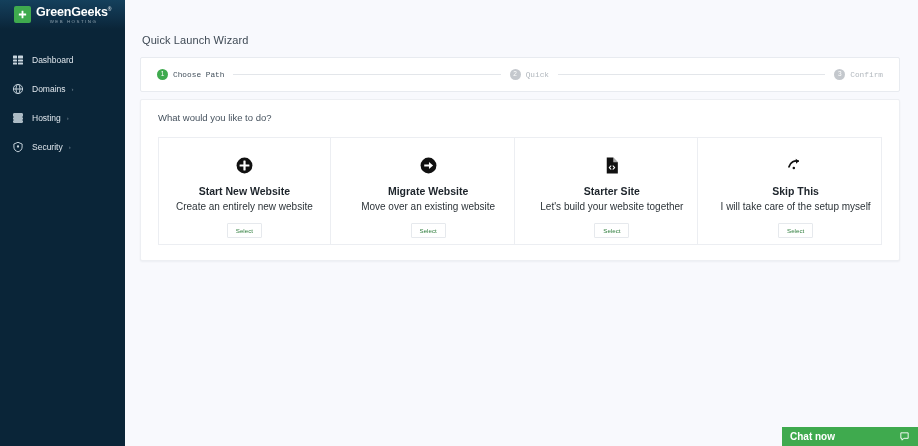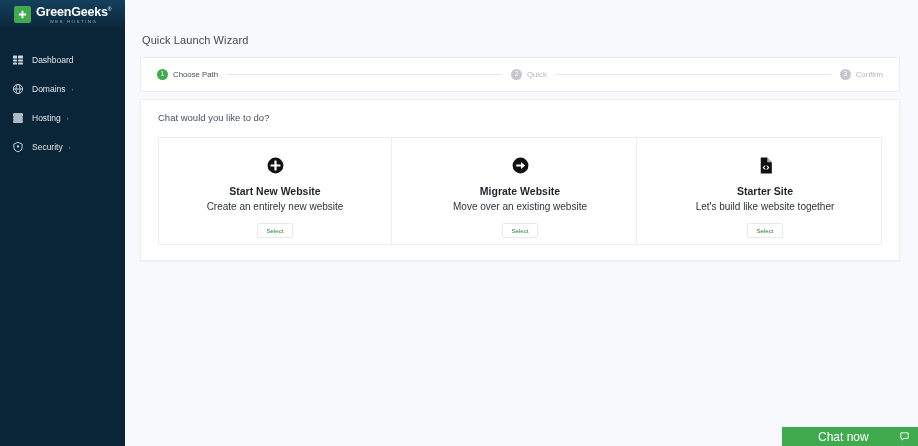--- a/index.html
+++ b/index.html
@@ -138,20 +138,21 @@
     flex: 0 0 auto;
     line-height: 1;
   }
   .step-num.done { background: #3faa4e; }
   .step-num.todo { background: #c4c8cd; }
   .step-label {
     margin-left: 5px;
     font-size: 7.8px;
     color: #43505c;
     white-space: nowrap;
+    font-family: Liberation Mono, monospace;
   }
   .step-label.todo { color: #b2b8be; }
   .step-line {
     flex: 1 1 auto;
     height: 1px;
     background: #e3e6ea;
     margin: 0 9px;
   }
 
   
@@ -236,24 +237,23 @@
     width: 136px;
     height: 19px;
     background: #3faa4e;
     display: flex;
     align-items: center;
     justify-content: space-between;
     padding: 0 8px;
     cursor: pointer;
   }
   #chat-label {
-    font-size: 12px;
+    font-size: 10px;
     color: #ffffff;
-    font-weight: normal;
-    margin-left: 28px;
+    font-weight: bold;
   }
   #chat-icon { color: #ffffff; display: flex; }
   #chat-icon svg { display: block; }
 </style>
 </head>
 <body>
 
 <div id="sidebar">
 
   <div id="logo-area">
@@ -350,21 +350,21 @@
       <div class="step">
         <span class="step-num todo">3</span>
         <span class="step-label todo">Confirm</span>
       </div>
 
     </div>
   </div>
 
   <div id="content-panel">
 
-    <div id="question">Chat would you like to do?</div>
+    <div id="question">What would you like to do?</div>
 
     <div id="cards">
 
       <div class="choice-card">
         <span class="card-icon">
           <svg width="19" height="19" viewBox="0 0 24 24" fill="currentColor">
             <circle cx="12" cy="12" r="10"></circle>
             <rect x="10.6" y="5.8" width="2.8" height="12.4" rx="0.5" fill="#ffffff"></rect>
             <rect x="5.8" y="10.6" width="12.4" height="2.8" rx="0.5" fill="#ffffff"></rect>
           </svg>
@@ -389,24 +389,36 @@
       <div class="choice-card">
         <span class="card-icon">
           <svg width="19" height="19" viewBox="0 0 24 24" fill="currentColor">
             <path d="M6 2 h8.2 L20 7.8 V22 H6 Z"></path>
             <path d="M14.2 2 v5.8 H20 Z" fill="#ffffff" opacity="0.65"></path>
             <path d="M11.2 12.6 L9.2 14.6 l2.0 2.0" fill="none" stroke="#ffffff" stroke-width="1.4" stroke-linecap="round" stroke-linejoin="round"></path>
             <path d="M14.0 12.6 L16.0 14.6 l-2.0 2.0" fill="none" stroke="#ffffff" stroke-width="1.4" stroke-linecap="round" stroke-linejoin="round"></path>
           </svg>
         </span>
         <div class="card-title">Starter Site</div>
-        <div class="card-desc">Let's build like website together</div>
+        <div class="card-desc">Let's build your website together</div>
         <div class="card-select">Select</div>
       </div>
 
+      <div class="choice-card">
+        <span class="card-icon">
+          <svg width="20" height="20" viewBox="0 0 24 24" fill="none" stroke="currentColor" stroke-width="2.1" stroke-linecap="round">
+            <path d="M3.6 14.2 C5.4 8.6 10.2 6.2 14.6 7.2"></path>
+            <path d="M11.6 4.4 L15.6 7.3 L12.2 10.6" fill="currentColor" stroke="none"></path>
+            <circle cx="9.4" cy="15.6" r="1.5" fill="currentColor" stroke="none"></circle>
+          </svg>
+        </span>
+        <div class="card-title">Skip This</div>
+        <div class="card-desc">I will take care of the setup myself</div>
+        <div class="card-select">Select</div>
+      </div>
 
     </div>
   </div>
 </div>
 
 <div id="chat-widget">
   <span id="chat-label">Chat now</span>
   <span id="chat-icon">
     <svg width="11" height="11" viewBox="0 0 24 24" fill="none" stroke="currentColor" stroke-width="2">
       <path d="M4 4 h16 v12 h-9 l-4.6 4 v-4 H4 Z" stroke-linejoin="round"></path>

